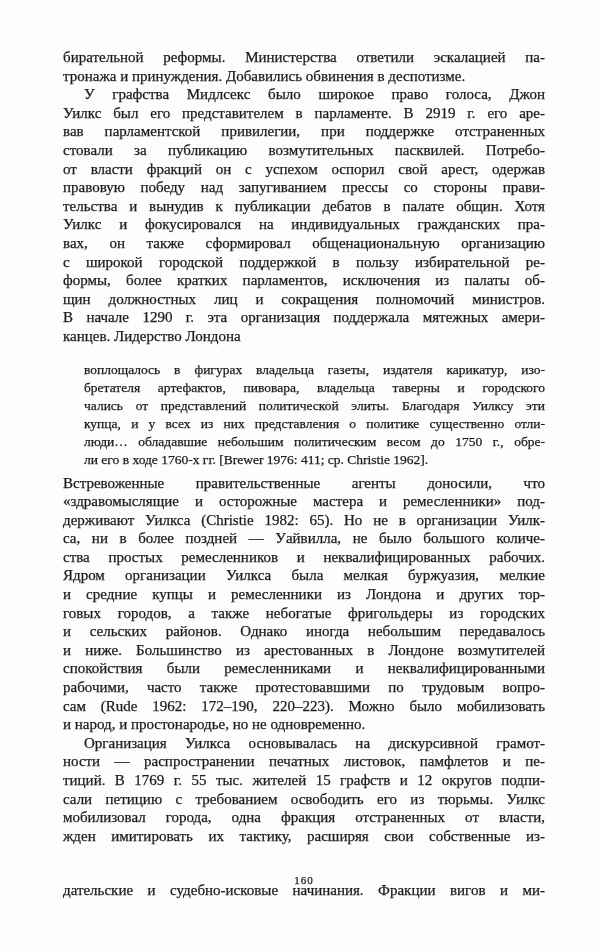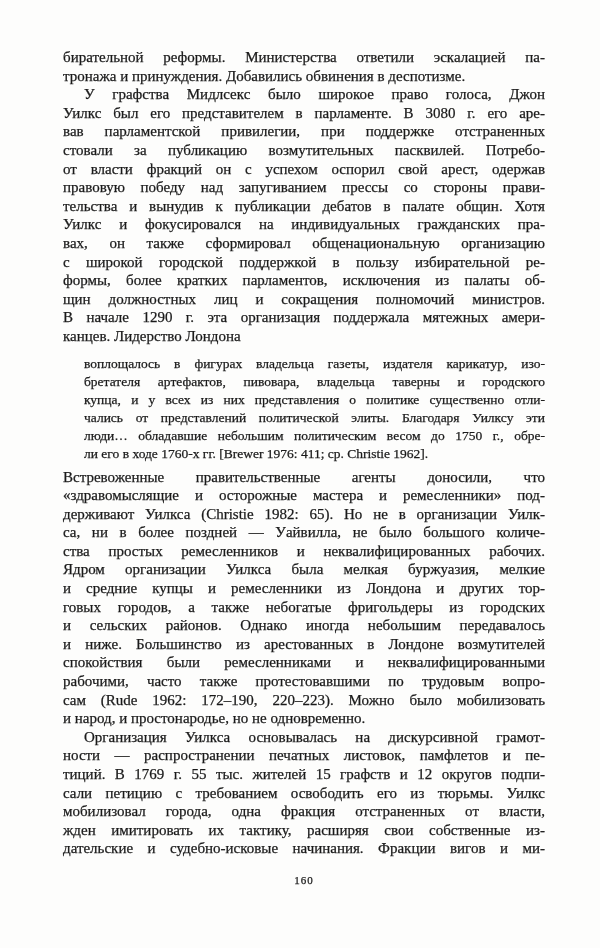--- a/index.html
+++ b/index.html
@@ -24,31 +24,32 @@
     width: 482px;
   }
   .block { margin: 0; }
   .block.main {
     font-size: 15px;
     line-height: 18.6px;
   }
   .block.quote {
     font-size: 13.5px;
     line-height: 18px;
-    margin: 9px 0 5px 21px;
+    margin: 15px 0 5px 21px;
   }
   .line {
     text-align: justify;
     text-align-last: justify;
   }
   .line.last {
     text-align-last: left;
   }
   .line.justify-last {
     text-align-last: justify;
+    margin-top: 36px;
   }
   .line.first-indent {
     text-indent: 21px;
   }
   .page-number {
     position: absolute;
     top: 874px;
     left: 63px;
     width: 482px;
     text-align: center;
@@ -60,39 +61,39 @@
 <body>
 
 <div class="page">
   <div class="text-column">
       <div class="block main">
         <div class="line">бирательной реформы. Министерства ответили эскалацией па-</div>
         <div class="line last">тронажа и принуждения. Добавились обвинения в деспотизме.</div>
       </div>
       <div class="block main">
         <div class="line first-indent">У графства Мидлсекс было широкое право голоса, Джон</div>
-        <div class="line">Уилкс был его представителем в парламенте. В 3080 г. его аре-</div>
+        <div class="line">Уилкс был его представителем в парламенте. В 2919 г. его аре-</div>
         <div class="line">вав парламентской привилегии, при поддержке отстраненных</div>
         <div class="line">стовали за публикацию возмутительных пасквилей. Потребо-</div>
         <div class="line">от власти фракций он с успехом оспорил свой арест, одержав</div>
         <div class="line">правовую победу над запугиванием прессы со стороны прави-</div>
         <div class="line">тельства и вынудив к публикации дебатов в палате общин. Хотя</div>
         <div class="line">Уилкс и фокусировался на индивидуальных гражданских пра-</div>
         <div class="line">вах, он также сформировал общенациональную организацию</div>
         <div class="line">с широкой городской поддержкой в пользу избирательной ре-</div>
         <div class="line">формы, более кратких парламентов, исключения из палаты об-</div>
         <div class="line">щин должностных лиц и сокращения полномочий министров.</div>
         <div class="line">В начале 1290 г. эта организация поддержала мятежных амери-</div>
         <div class="line last">канцев. Лидерство Лондона</div>
       </div>
       <div class="block quote">
         <div class="line">воплощалось в фигурах владельца газеты, издателя карикатур, изо-</div>
         <div class="line">бретателя артефактов, пивовара, владельца таверны и городского</div>
+        <div class="line">чались от представлений политической элиты. Благодаря Уилксу эти</div>
         <div class="line">купца, и у всех из них представления о политике существенно отли-</div>
-        <div class="line">чались от представлений политической элиты. Благодаря Уилксу эти</div>
         <div class="line">люди… обладавшие небольшим политическим весом до 1750 г., обре-</div>
         <div class="line last">ли его в ходе 1760-х гг. [Brewer 1976: 411; ср. Christie 1962].</div>
       </div>
       <div class="block main">
         <div class="line">Встревоженные правительственные агенты доносили, что</div>
         <div class="line">«здравомыслящие и осторожные мастера и ремесленники» под-</div>
         <div class="line">держивают Уилкса (Christie 1982: 65). Но не в организации Уилк-</div>
         <div class="line">са, ни в более поздней — Уайвилла, не было большого количе-</div>
         <div class="line">ства простых ремесленников и неквалифицированных рабочих.</div>
         <div class="line">Ядром организации Уилкса была мелкая буржуазия, мелкие</div>

